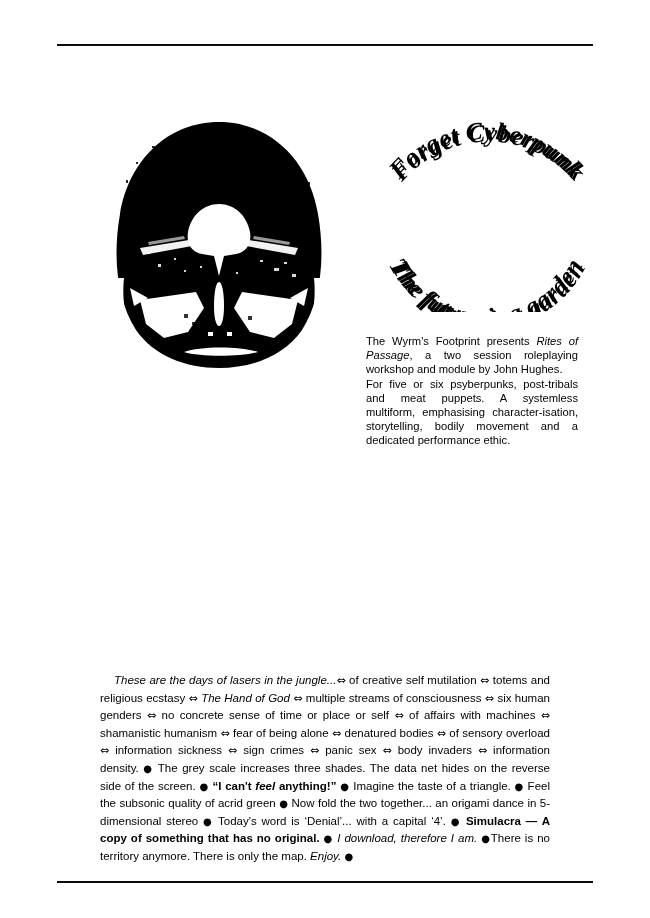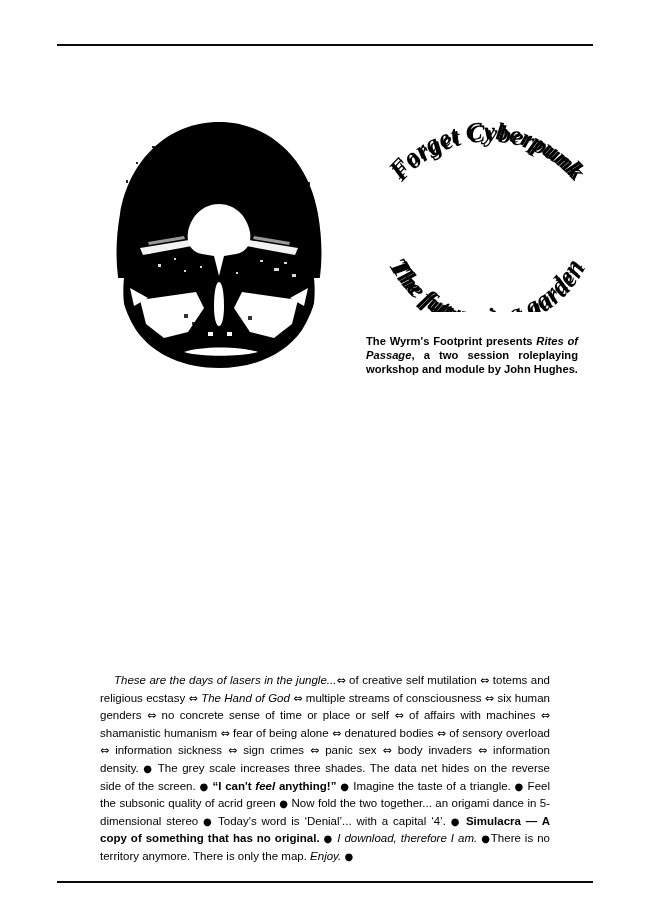--- a/index.html
+++ b/index.html
@@ -62,21 +62,21 @@
   #presents-block {
     position: absolute;
     left: 366px;
     top: 334px;
     width: 212px;
     font-size: 11.2px;
     line-height: 14.2px;
     text-align: justify;
   }
   #presents-block p { margin: 0; }
-  #presents-lead { font-weight: bold; }
+  #presents-lead { font-weight: normal; }
   #presents-lead .it { font-style: italic; }
 
   
   #headline {
     position: absolute;
     left: 85px;
     top: 521px;
     width: 488px;
     font-size: 17.4px;
     line-height: 24.6px;
@@ -251,20 +251,21 @@
         </text>
       </g>
       <text class="arc-text" fill="#000000">
         <textPath href="#arcDown" startOffset="50%" text-anchor="middle">The future is a garden</textPath>
       </text>
     </svg>
   </div>
 
   <div id="presents-block">
     <p id="presents-lead"><span>The Wyrm's Footprint presents </span><span class="it">Rites of Passage</span><span>, a two session roleplaying workshop and module by John Hughes.</span></p>
+    <p>For five or six psyberpunks, post-tribals and meat puppets. A systemless multiform, emphasising character-isation, storytelling, bodily movement and a dedicated performance ethic.</p>
   </div>
 
 
   <div id="body-copy"><span class="it">These are the days of lasers in the jungle...</span><span class="sym">⇔</span><span> of creative self mutilation </span><span class="sym">⇔</span><span> totems and religious ecstasy </span><span class="sym">⇔</span> <span class="it">The Hand of God</span> <span class="sym">⇔</span><span> multiple streams of consciousness </span><span class="sym">⇔</span><span> six human genders </span><span class="sym">⇔</span><span> no concrete sense of time or place or self </span><span class="sym">⇔</span><span> of affairs with machines </span><span class="sym">⇔</span><span> shamanistic humanism </span><span class="sym">⇔</span><span> fear of being alone </span><span class="sym">⇔</span><span> denatured bodies </span><span class="sym">⇔</span><span> of sensory overload </span><span class="sym">⇔</span><span> information sickness </span><span class="sym">⇔</span><span> sign crimes </span><span class="sym">⇔</span><span> panic sex </span><span class="sym">⇔</span><span> body invaders </span><span class="sym">⇔</span><span> information density. </span><span class="bullet">●</span><span> The grey scale increases three shades. The data net hides on the reverse side of the screen. </span><span class="bullet">●</span> <span class="bd"><span>“I can't </span><span class="it">feel</span><span> anything!”</span></span> <span class="bullet">●</span><span> Imagine the taste of a triangle. </span><span class="bullet">●</span><span> Feel the subsonic quality of acrid green </span><span class="bullet">●</span><span> Now fold the two together... an origami dance in 5-dimensional stereo </span><span class="bullet">●</span><span> Today's word is ‘Denial’... with a capital ‘4’. </span><span class="bullet">●</span> <span class="bd">Simulacra — A copy of something that has no original.</span> <span class="bullet">●</span>  <span class="it">I download, therefore I am.</span> <span class="bullet">●</span><span>There is no territory anymore. There is only the map. </span><span class="it">Enjoy.</span> <span class="bullet">●</span></div>
 
   <div class="rule" id="rule-bottom"></div>
 
 </div>
 
 </body></html>

